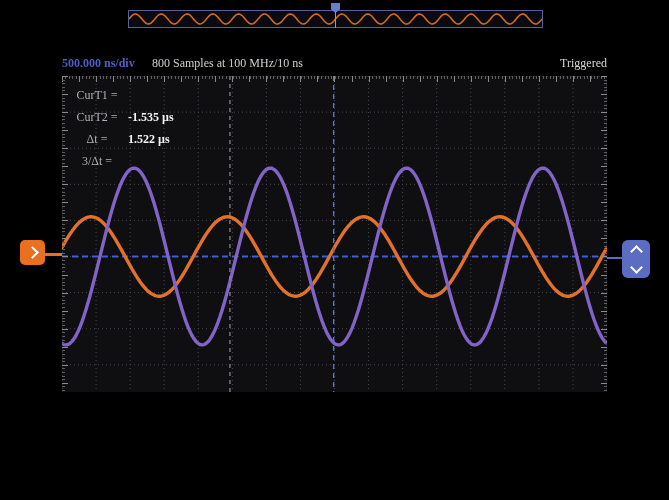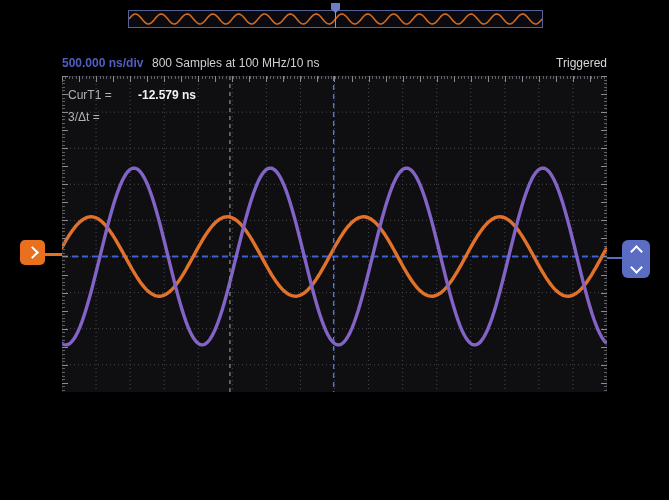--- a/index.html
+++ b/index.html
@@ -1,17 +1,17 @@
 <!DOCTYPE html>
 <html><head>
 <meta charset="utf-8">
 <style>
   html,body{margin:0;padding:0;background:#000;}
   #stage{position:relative;width:669px;height:392px;background:#000;overflow:hidden;
-         font-family:Liberation Sans, sans-serif;-webkit-font-smoothing:antialiased;}
+         font-family:Liberation Serif, serif;-webkit-font-smoothing:antialiased;}
 
   
   #preview{position:absolute;left:128px;top:10px;width:413px;height:16px;
            background:#0a0a10;border:1px solid #566295;}
   #preview svg{display:block}
   #trig-flag{position:absolute;left:331px;top:3px;width:9px;height:10px;background:#6e7dc8;
              clip-path:polygon(0 0,100% 0,100% 62%,50% 100%,0 62%);}
   #trig-stem{position:absolute;left:335px;top:12px;width:1px;height:16px;background:#8a97d8;}
 
   
@@ -43,21 +43,21 @@
                      repeating-linear-gradient(180deg,#5e5e64 0 1px,transparent 1px 3.61px);
     background-size:6px 100%,3px 100%;background-repeat:no-repeat;}
   #ruler-right{right:0;top:0;bottom:0;width:6px;
     background-image:repeating-linear-gradient(180deg,#8a8a90 0 1px,transparent 1px 18.05px),
                      repeating-linear-gradient(180deg,#5e5e64 0 1px,transparent 1px 3.61px);
     background-size:6px 100%,3px 100%;background-repeat:no-repeat;background-position:top right;}
 
   
   #readout{position:absolute;left:6px;top:8px;font-size:12px;line-height:22px;white-space:nowrap;}
   #readout .row{display:flex;}
-  #readout .lbl{display:inline-block;width:58px;text-align:left;color:#b2b2b6;margin-right:12px;}
+  #readout .lbl{display:inline-block;width:58px;text-align:center;color:#b2b2b6;margin-right:2px;}
   #readout .val{color:#f2f2f4;font-weight:bold;}
 
   
   .marker{position:absolute;display:flex;align-items:center;justify-content:center;}
   #ch1-marker{left:20px;top:240px;width:25px;height:25px;background:#e8701e;border-radius:5px;}
   #ch1-link{position:absolute;left:45px;top:253px;width:17px;height:3px;background:#e8701e;}
   #trig-marker{left:622px;top:240px;width:28px;height:38px;background:#5b6dc2;border-radius:6px;
                flex-direction:column;gap:7px;}
   #trig-link{position:absolute;left:607px;top:257px;width:15px;height:2px;background:#5b6dc2;}
 
@@ -131,21 +131,28 @@
         <line x1="271.641625" y1="0" x2="271.641625" y2="361" class="cur-blue"></line>
       </svg>
     <div id="ruler-top" class="ruler"></div>
     <div id="ruler-bottom" class="ruler"></div>
     <div id="ruler-left" class="ruler"></div>
     <div id="ruler-right" class="ruler"></div>
 
     <div id="readout">
       <div class="row">
         <span class="lbl">CurT1 =</span>
-        <span class="val">-12.579 ns</span>
+      </div>
+      <div class="row">
+        <span class="lbl">CurT2 =</span>
+        <span class="val">-1.535 µs</span>
+      </div>
+      <div class="row">
+        <span class="lbl">Δt =</span>
+        <span class="val">1.522 µs</span>
       </div>
       <div class="row">
         <span class="lbl">3/Δt =</span>
       </div>
     </div>
   </div>
 
   <div id="ch1-link"></div>
   <div id="ch1-marker" class="marker">
     <span class="chev chev-right"></span>

